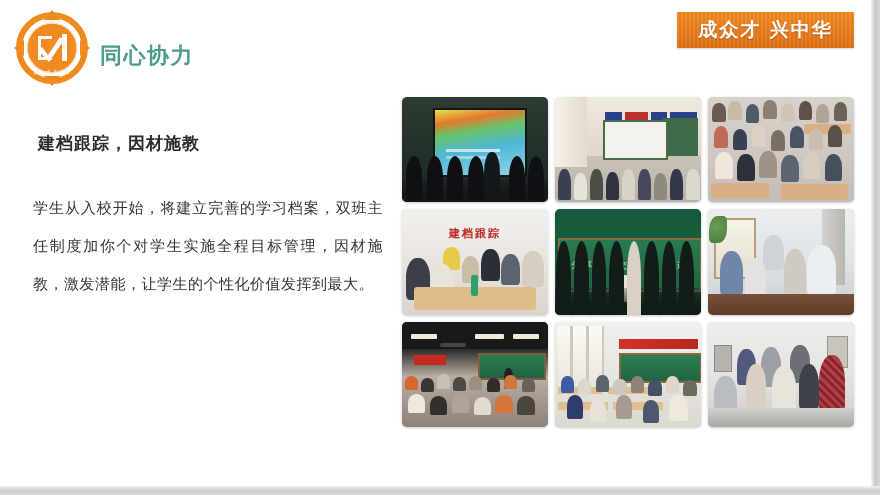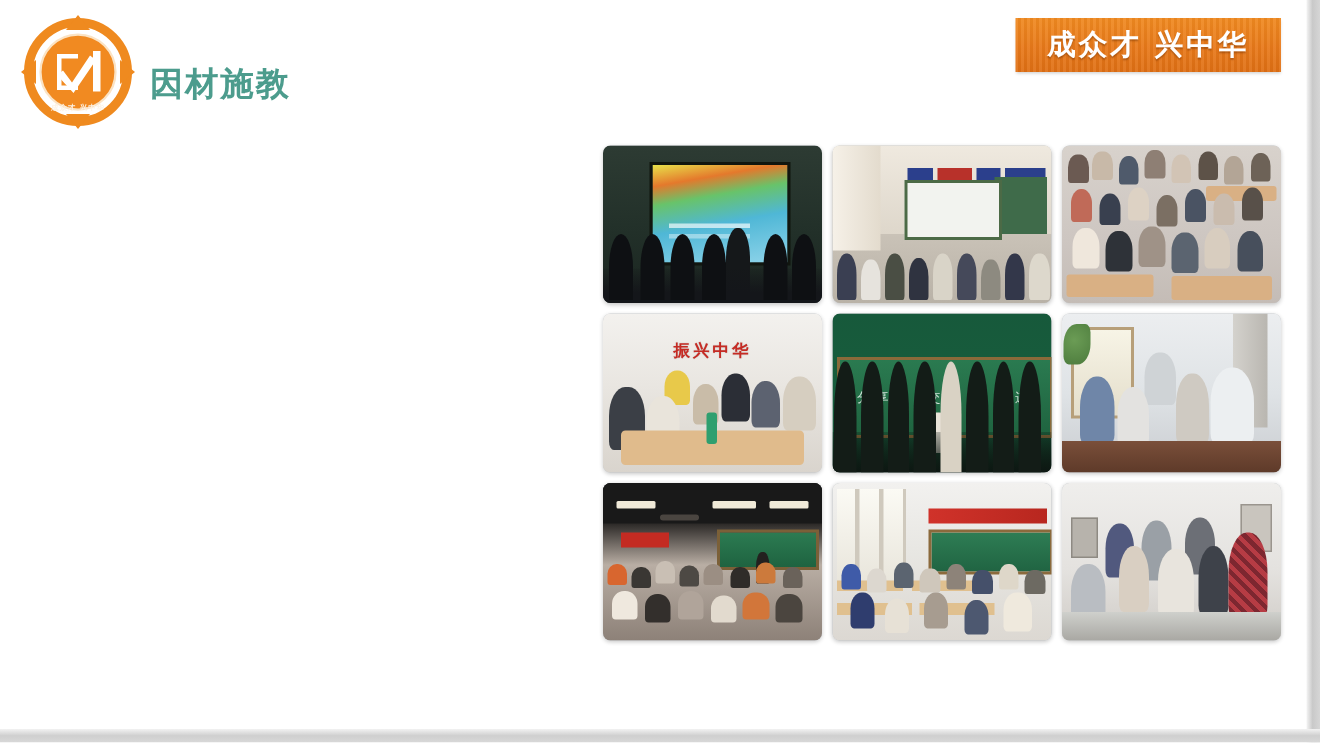--- a/index.html
+++ b/index.html
@@ -216,27 +216,31 @@
         <circle cx="40" cy="40" r="25" fill="#f18a21"></circle>
         <circle cx="40" cy="40" r="25" fill="none" stroke="#fbe3c4" stroke-width="1.5"></circle>
 
         <path d="M26 28 h14 v3 h-11 v18 h11 v3 h-14 z" fill="#ffffff"></path>
         <path d="M30 39 l6 8 l12 -18 l4 3 l-15 22 l-11 -12 z" fill="#ffffff"></path>
         <path d="M50 26 h5 v27 h-5 z" fill="#ffffff"></path>
       </svg>
       <div class="logo-sub">成众才 兴中华</div>
     </div>
 
-    <div class="section-title">因材施教</div>
+    <div class="section-title">同心协力</div>
   </div>
 
   <div class="ribbon">
     <span class="ribbon-text">成众才 兴中华</span>
   </div>
 
+  <div class="copy">
+    <h2 class="copy-heading">建档跟踪，因材施教</h2>
+    <p class="copy-body">学生从入校开始，将建立完善的学习档案，双班主任制度加你个对学生实施全程目标管理，因材施教，激发潜能，让学生的个性化价值发挥到最大。</p>
+  </div>
 
   <div class="grid">
 
     <div class="photo p1">
       <div class="ph-inner">
         <div class="screen"></div>
         <div class="teacher"></div>
         <div class="row"></div>
         <div class="head" style="left:3%"></div>
         <div class="head" style="left:17%"></div>
@@ -295,21 +299,21 @@
         <div class="pp" style="left:20%;top:54%;width:12%;height:26%;background:#2e3238"></div>
         <div class="pp" style="left:35%;top:51%;width:12%;height:26%;background:#9f9287"></div>
         <div class="pp" style="left:50%;top:55%;width:12%;height:26%;background:#5b6470"></div>
         <div class="pp" style="left:65%;top:52%;width:12%;height:26%;background:#d8cdbf"></div>
         <div class="pp" style="left:80%;top:54%;width:12%;height:26%;background:#474f5c"></div>
       </div>
     </div>
 
     <div class="photo p4">
       <div class="ph-inner">
-        <div class="wallart">振兴中华</div>
+        <div class="wallart">建档跟踪</div>
         <div class="pp" style="left:28%;top:36%;width:12%;height:22%;background:#e8c94a"></div>
         <div class="pp" style="left:3%;top:46%;width:16%;height:40%;background:#3b3f46"></div>
         <div class="pp" style="left:20%;top:52%;width:15%;height:36%;background:#e9e4db"></div>
         <div class="pp" style="left:41%;top:44%;width:12%;height:26%;background:#c9bca8"></div>
         <div class="pp" style="left:54%;top:38%;width:13%;height:30%;background:#2b2e36"></div>
         <div class="pp" style="left:68%;top:42%;width:13%;height:30%;background:#5c6270"></div>
         <div class="pp" style="left:82%;top:40%;width:15%;height:34%;background:#d6cec0"></div>
         <div class="table"></div>
         <div class="bottle"></div>
       </div>

